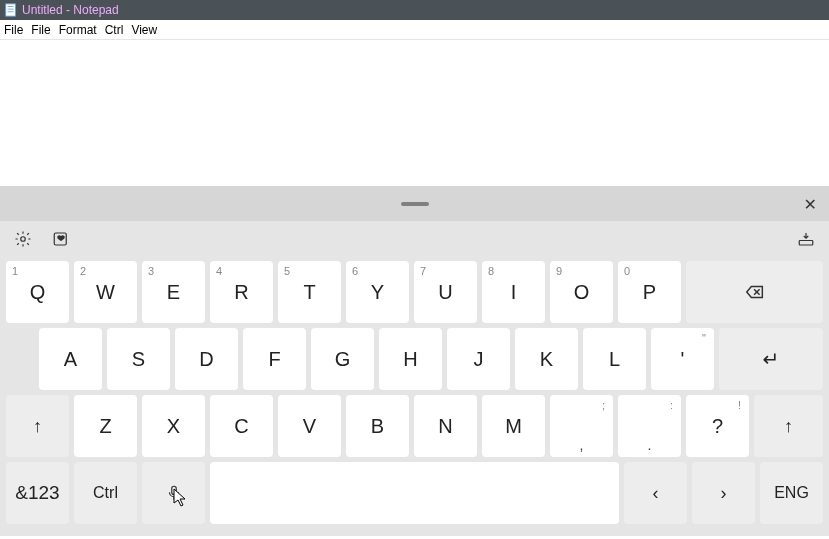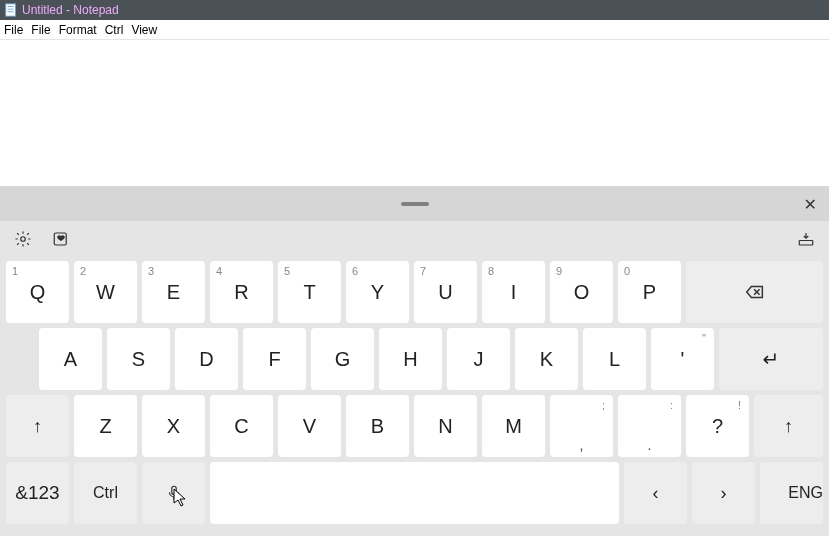--- a/index.html
+++ b/index.html
@@ -61,21 +61,21 @@
 .row3 .key.shift-l { width: 63px; }
 .row3 .key.letter { width: 63px; }
 .row3 .key.punct { width: 63px; }
 .row3 .key.shift-r { flex: 1; }
 
 .row4 .key.sym { width: 63px; font-size: 19px; }
 .row4 .key.ctrl { width: 63px; font-size: 16px; }
 .row4 .key.mic { width: 63px; }
 .row4 .key.space { flex: 1; }
 .row4 .key.arrow { width: 63px; }
-.row4 .key.lang { width: 63px; font-size: 16px; justify-content: flex-end; }
+.row4 .key.lang { width: 63px; font-size: 16px; }
 
 .arrow-glyph { font-size: 18px; }
 .enter-glyph { font-size: 20px; }
 
 svg { display: block; }
 
 .cursor { position: absolute; pointer-events: none; }
 </style>
 </head>
 <body>

